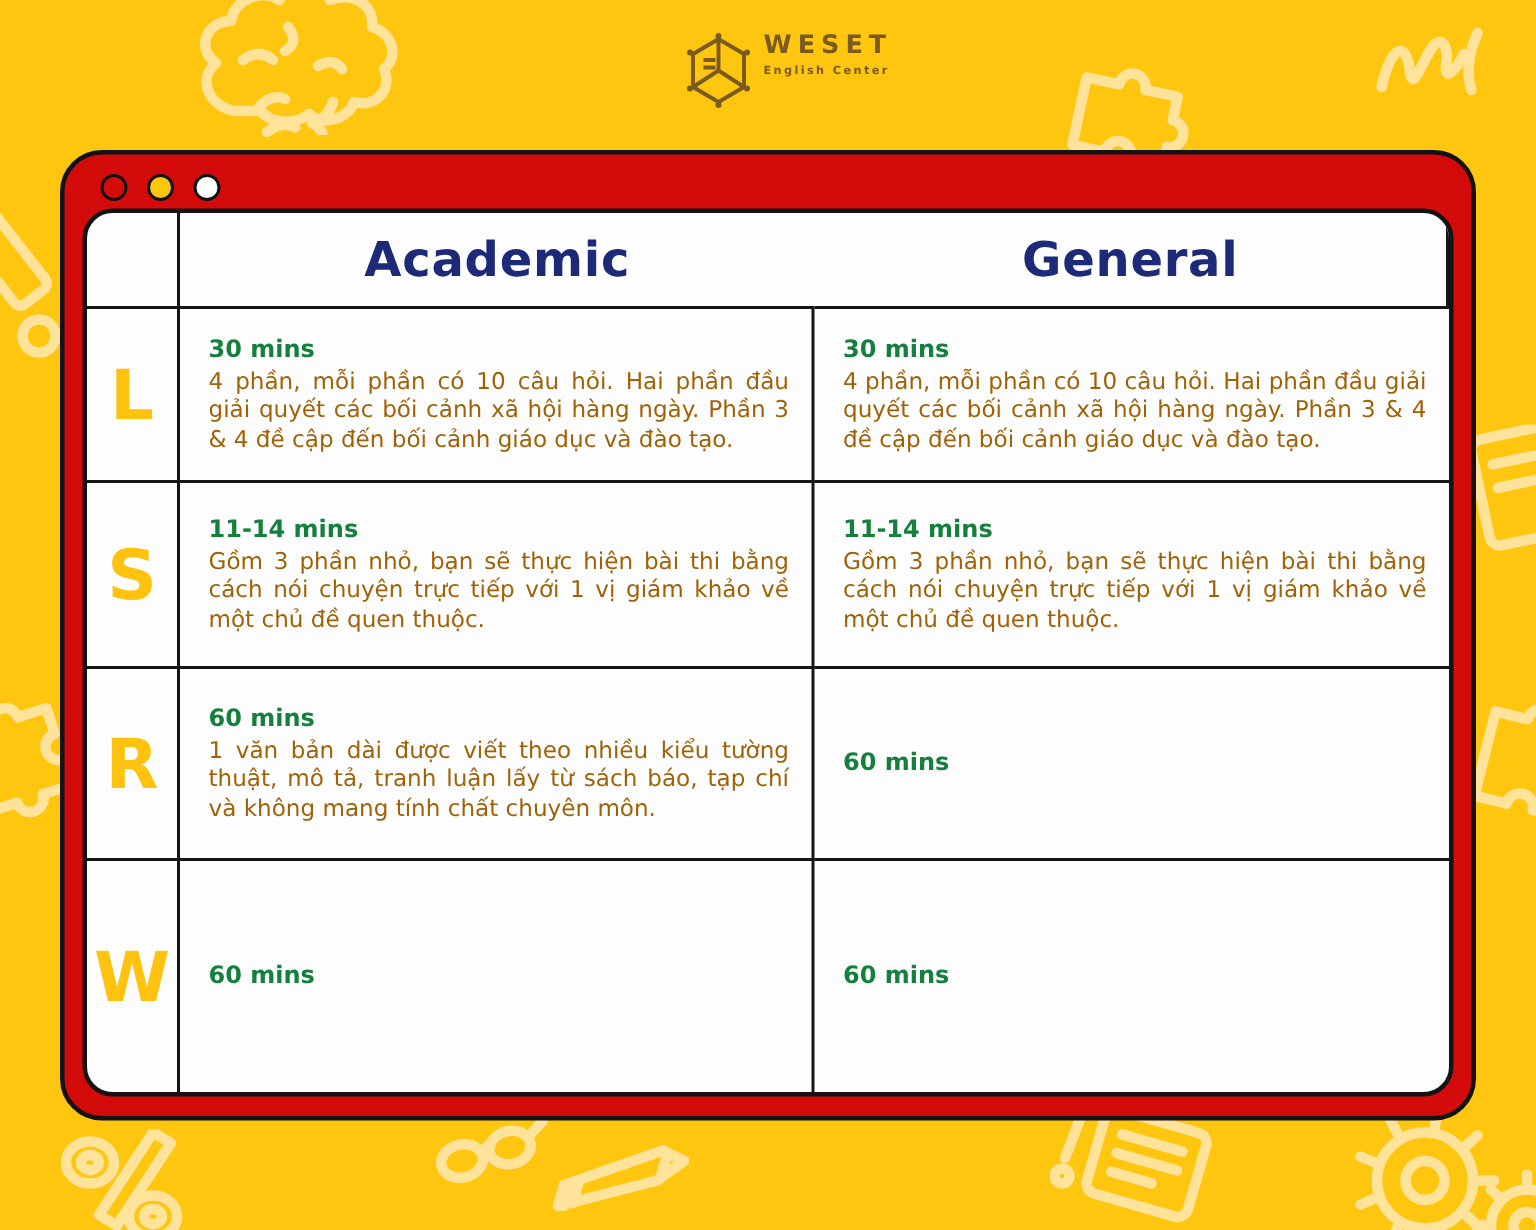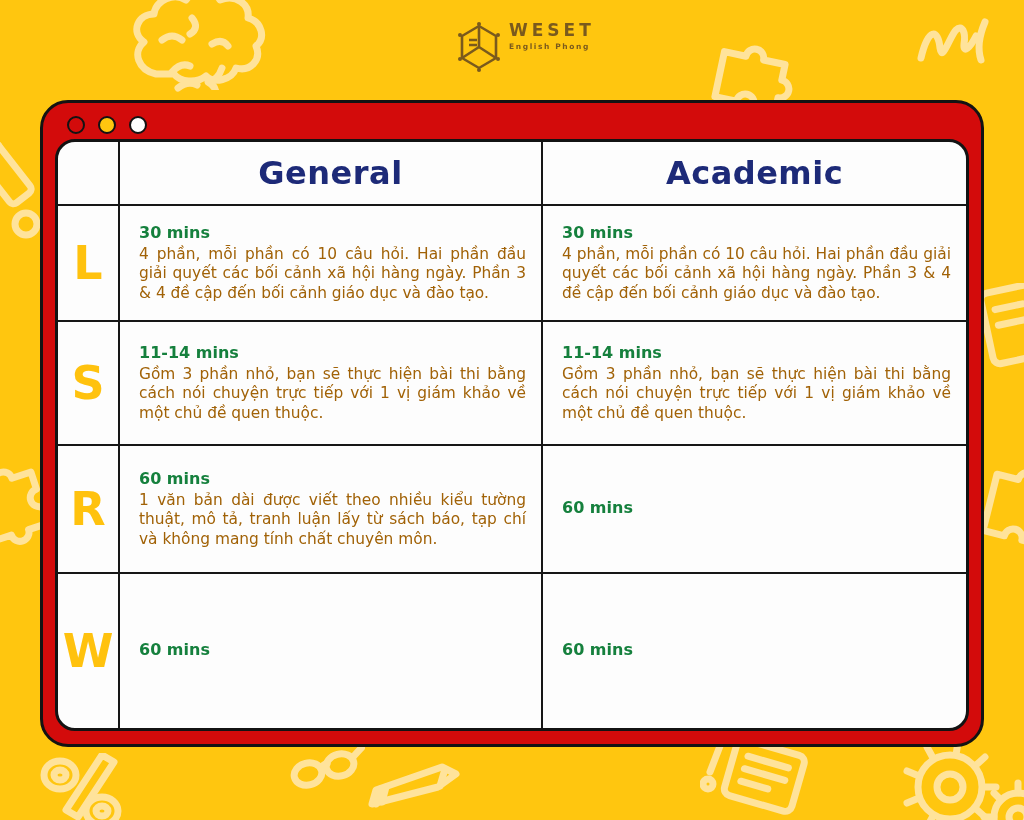--- a/index.html
+++ b/index.html
@@ -171,40 +171,40 @@
     <path d="M11,18 h8 M11,23 h8"></path>
     <circle class="dot" cx="21" cy="2" r="2"></circle>
     <circle class="dot" cx="40" cy="13" r="2"></circle>
     <circle class="dot" cx="40" cy="37" r="2"></circle>
     <circle class="dot" cx="21" cy="48" r="2"></circle>
     <circle class="dot" cx="2" cy="37" r="2"></circle>
     <circle class="dot" cx="2" cy="13" r="2"></circle>
   </svg>
   <div class="logo-text">
     <span class="logo-name">WESET</span>
-    <span class="logo-tag">English Phong</span>
+    <span class="logo-tag">English Center</span>
   </div>
 </div>
 
 <div class="window">
   <div class="titlebar">
     <div class="dotc dot-red"></div>
     <div class="dotc dot-yellow"></div>
     <div class="dotc dot-white"></div>
   </div>
 
   <div class="panel">
     <div class="grid">
 
       <div class="cell b-r b-b"></div>
+      <div class="cell hdr b-b">
+        <span class="hdr-label">Academic</span>
+      </div>
       <div class="cell hdr b-r b-b">
         <span class="hdr-label">General</span>
-      </div>
-      <div class="cell hdr b-b">
-        <span class="hdr-label">Academic</span>
       </div>
 
       <div class="cell letter-cell b-r b-b">
         <span class="letter">L</span>
       </div>
       <div class="cell content-cell b-r b-b">
         <div class="duration">30 mins</div>
         <div class="desc">4 phần, mỗi phần có 10 câu hỏi. Hai phần đầu giải quyết các bối cảnh xã hội hàng ngày. Phần 3 &amp; 4 đề cập đến bối cảnh giáo dục và đào tạo.</div>
       </div>
       <div class="cell content-cell b-b">

